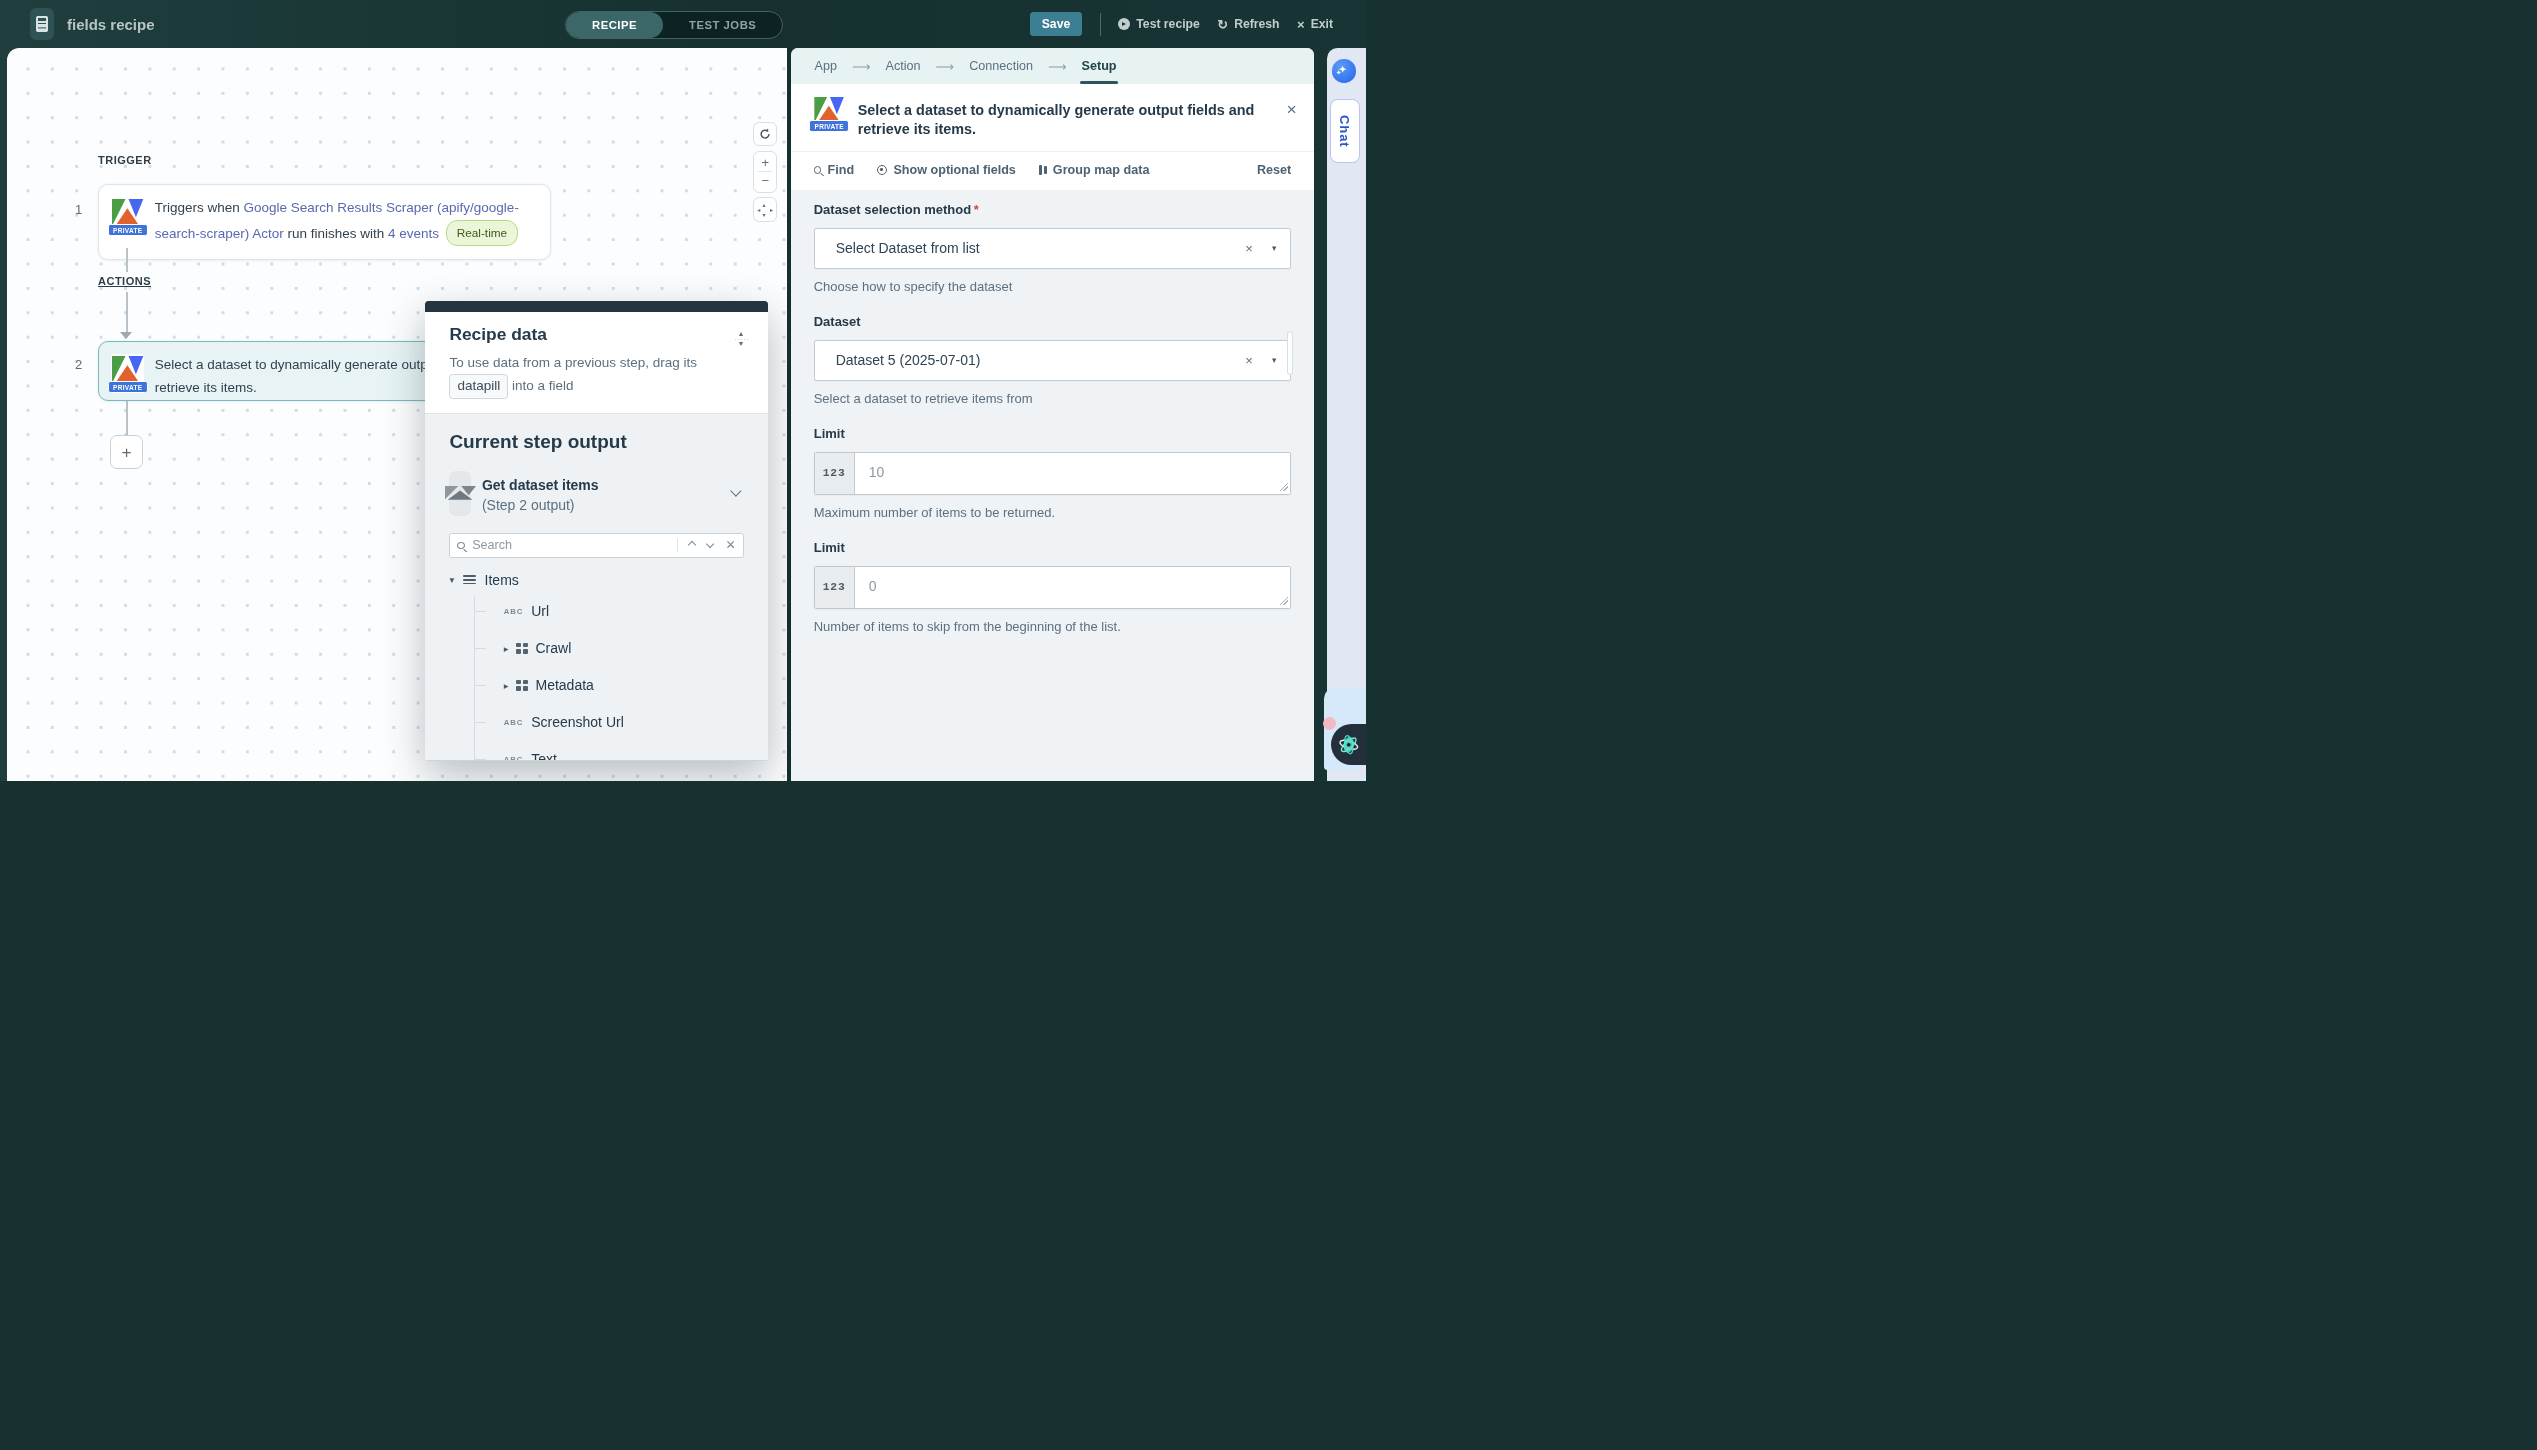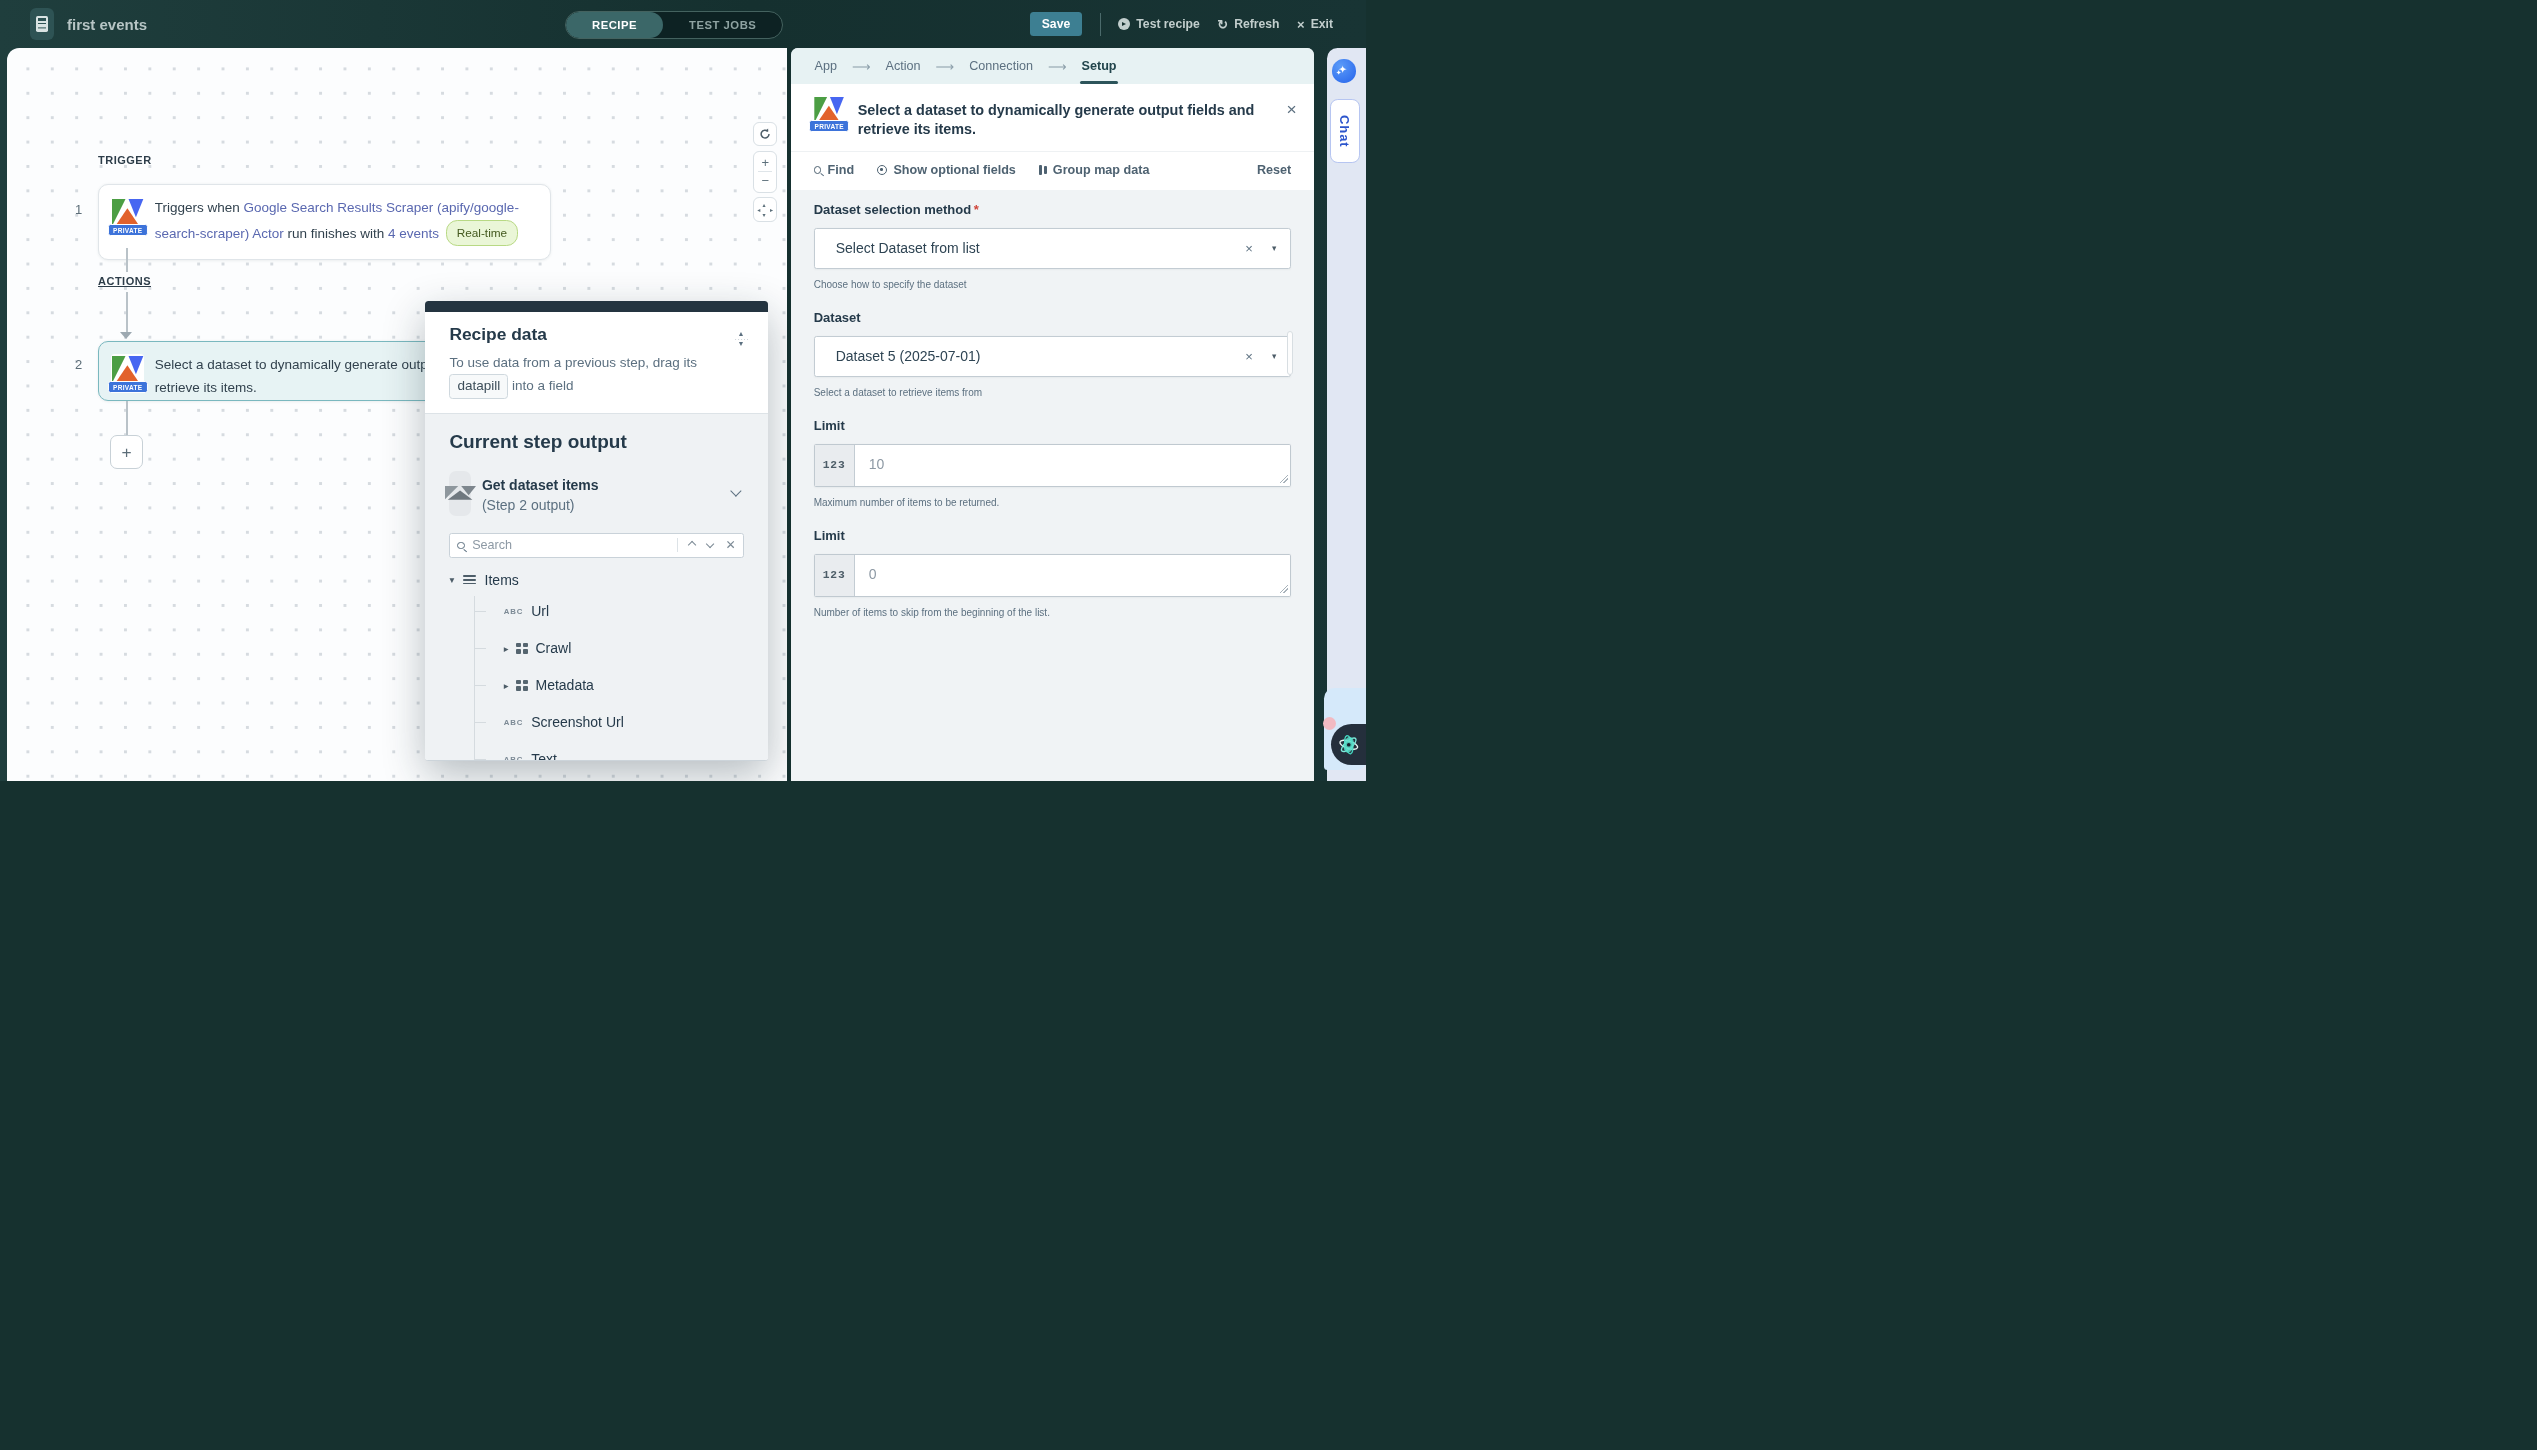--- a/index.html
+++ b/index.html
@@ -119,21 +119,21 @@
   .cols-icon i:last-child { height:7.8px; margin-top:1.3px; }
   .tool-reset { margin-left:auto; cursor:pointer; }
   .panel-body { padding:12.2px 22.7px 0 22.7px; }
   .field { margin-bottom:20px; }
   .field-label { font-size:13px; font-weight:bold; color:#253a4a; margin-bottom:10.5px; }
   .req-star { color:#d0453a; margin-left:2.6px; }
   .select-box { height:41px; background:#fff; border:0.9px solid #c3ccd3; border-radius:2.6px; display:flex; align-items:center; padding:0 14px 0 21px; cursor:pointer; box-shadow:0 0.9px 1.7px rgba(50,70,80,.05); }
   .select-value { flex:1; font-size:14px; color:#2e4453; }
   .select-clear { font-size:13px; color:#5c7080; margin-right:19px; cursor:pointer; }
   .select-caret { font-size:8.7px; color:#4d5d68; }
-  .field-help { font-size:10px; color:#5c7080; margin-top:10.5px; }
+  .field-help { font-size:13px; color:#5c7080; margin-top:10.5px; }
   .input-group { display:flex; height:43px; border:0.9px solid #c0c9d0; border-radius:1.7px; background:#fff; box-shadow:0 0.9px 1.7px rgba(50,70,80,.05); position:relative; }
   .input-addon { width:40px; background:#e9ecef; border-right:0.9px solid #c3ccd3; display:flex; align-items:center; justify-content:center; font-size:11.3px; font-weight:bold; letter-spacing:0.9px; color:#4d5d68; font-family:"Liberation Mono",monospace; }
   .num-textarea { flex:1; border:none; outline:none; resize:none; font-size:14px; color:#8d99a4; padding:11.3px 14px; font-family:"Liberation Sans",sans-serif; background:transparent; }
   .resize-glyph { position:absolute; right:2.6px; bottom:2.6px; width:7.8px; height:7.8px;
     background:linear-gradient(135deg, transparent 0 44%, #a9b3bb 44% 52%, transparent 52% 68%, #a9b3bb 68% 76%, transparent 76%); }
   .panel-scroll-thumb { position:absolute; left:496px; top:283px; width:6.1px; height:44px; background:#fdfdfd; border:0.9px solid #d8dee2; border-radius:3.5px; }
 
   
   .rail { position:absolute; left:1327px; top:48px; width:39px; height:733px; background:#e1e7f3; border-radius:10.5px 0 0 0; }
   .spark-btn { position:absolute; left:5.2px; top:11.3px; width:23.5px; height:23.5px; border-radius:50%; background:radial-gradient(circle at 35% 30%, #5b9bf8, #2563eb); color:#fff; cursor:pointer; }
@@ -149,21 +149,21 @@
 </style>
 </head>
 <body>
 
 <div class="app">
 
   <div class="topbar">
     <div class="logo-tile">
         <div class="doc-icon"></div>
       </div>
-    <div class="recipe-title">first events</div>
+    <div class="recipe-title">fields recipe</div>
     <div class="mode-toggle">
       <div class="mode-tab active">RECIPE</div>
       <div class="mode-tab">TEST JOBS</div>
     </div>
     <div class="topbar-right">
       <button class="save-btn">Save</button>
       <div class="tb-divider"></div>
       <div class="tb-link">
         <span class="play-circle"></span>
         <span>Test recipe</span>

